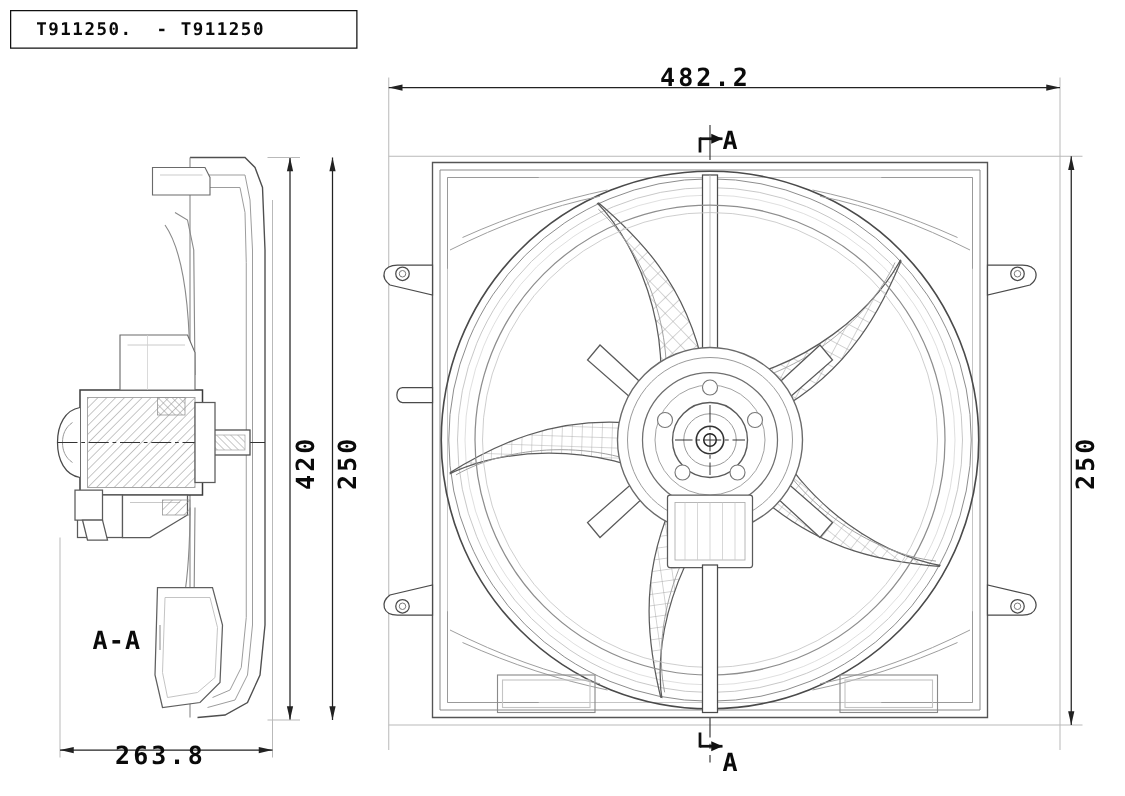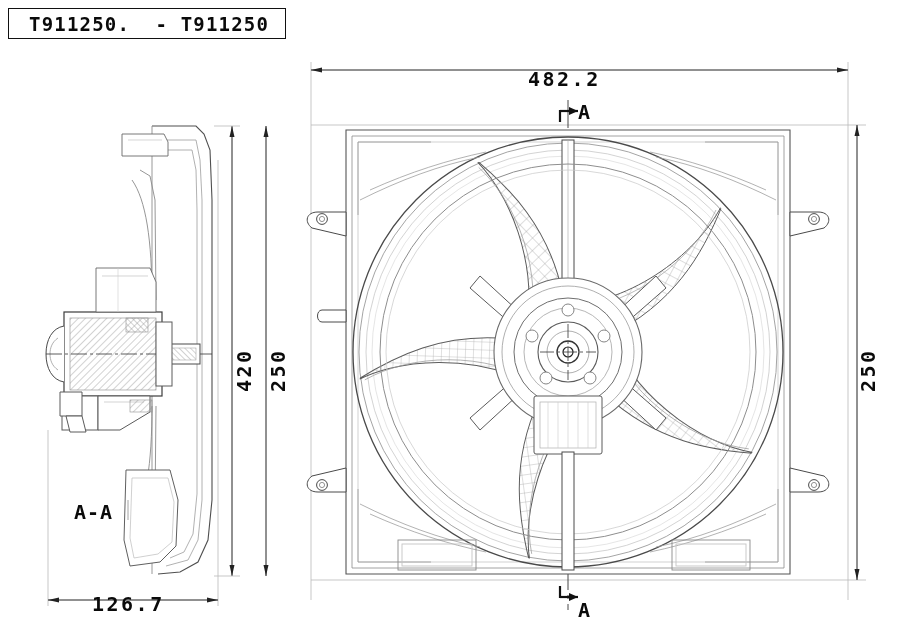--- a/index.html
+++ b/index.html
@@ -25,21 +25,21 @@
     width: 278px;
     height: 31px;
     border: 1.5px solid #111;
     box-sizing: border-box;
     display: flex;
     align-items: center;
     padding-left: 20px;
   }
   #title-block .part-text {
     font-family: "DejaVu Sans Mono", "Liberation Mono", monospace;
-    font-size: 19px;
+    font-size: 14px;
     font-weight: bold;
     letter-spacing: 1.2px;
     color: #0a0a0a;
     white-space: pre;
   }
   
   .dimtext {
     position: absolute;
     font-family: "DejaVu Sans Mono", "Liberation Mono", monospace;
     font-size: 20px;
@@ -361,29 +361,29 @@
       <line x1="48" y1="600" x2="218" y2="600" stroke="#222" stroke-width="1"></line>
       <path d="M48 600 L59 597.5 L59 602.5 Z" fill="#222" stroke="none"></path>
       <path d="M218 600 L207 597.5 L207 602.5 Z" fill="#222" stroke="none"></path>
     </g>
 
     <g stroke="#8a8a8a" stroke-width="0.8" fill="none">
       <line x1="128" y1="520" x2="128" y2="500"></line>
     </g>
   </svg>
 
-  <div class="dimtext" style="left:528px; top:50px;margin-top:17px;">482.2</div>
+  <div class="dimtext" style="left:528px; top:50px;">482.2</div>
 
   <div class="dimtext vert" style="left:232px; top:392px;">420</div>
 
   <div class="dimtext vert" style="left:266px; top:392px;">250</div>
 
   <div class="dimtext vert" style="left:856px; top:392px;">250</div>
 
-  <div class="dimtext" style="left:92px; top:592px;">126.7</div>
+  <div class="dimtext" style="left:92px; top:592px;">263.8</div>
 
   <div class="marktext" style="left:578px; top:100px;">A</div>
 
   <div class="marktext" style="left:578px; top:598px;">A</div>
 
   <div class="marktext" style="left:74px; top:500px; letter-spacing:1px;text-align:right;">A-A</div>
 
 </div>
 
 </body></html>

